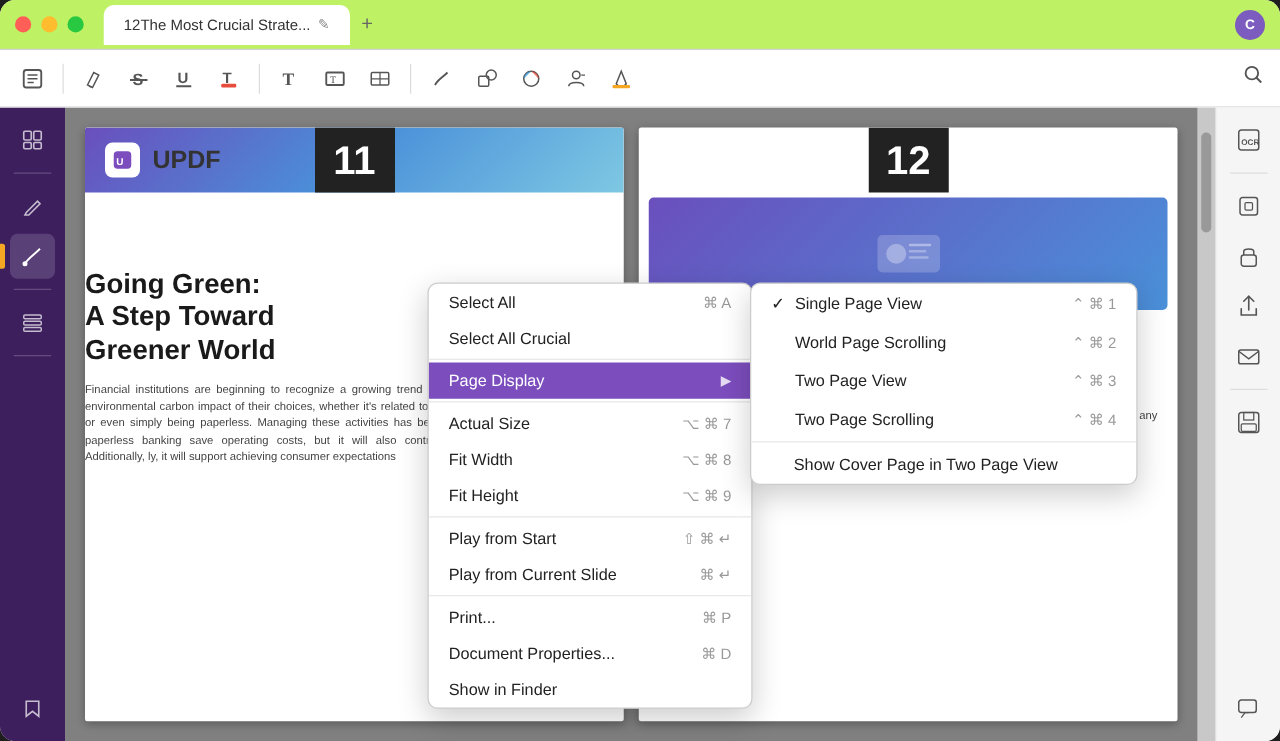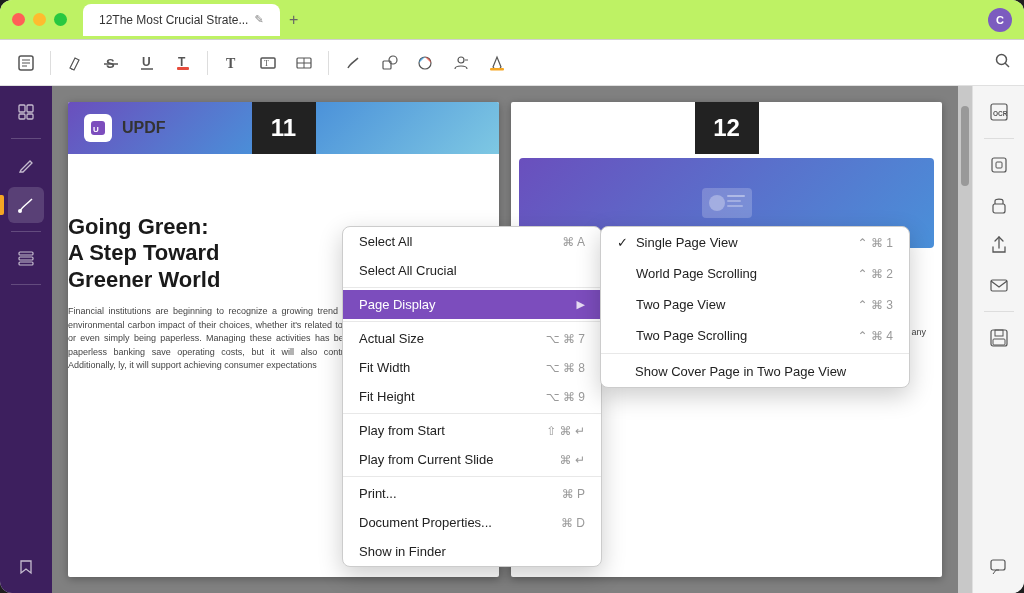--- a/index.html
+++ b/index.html
@@ -271,32 +271,32 @@
       background: #fff;
       border-radius: 6px;
       display: flex;
       align-items: center;
       justify-content: center;
       font-size: 14px;
     }
     .updf-logo-text {
       color: #333;
       font-weight: bold;
-      font-size: 16px;
+      font-size: 20px;
     }
 
     
     .page-num-badge {
       position: absolute;
       top: 0;
       left: 50%;
       transform: translateX(-50%);
       background: #222;
       color: #fff;
-      font-size: 24px;
+      font-size: 32px;
       font-weight: bold;
       width: 64px;
       height: 52px;
       display: flex;
       align-items: center;
       justify-content: center;
       z-index: 2;
     }
 
     .page-content {

